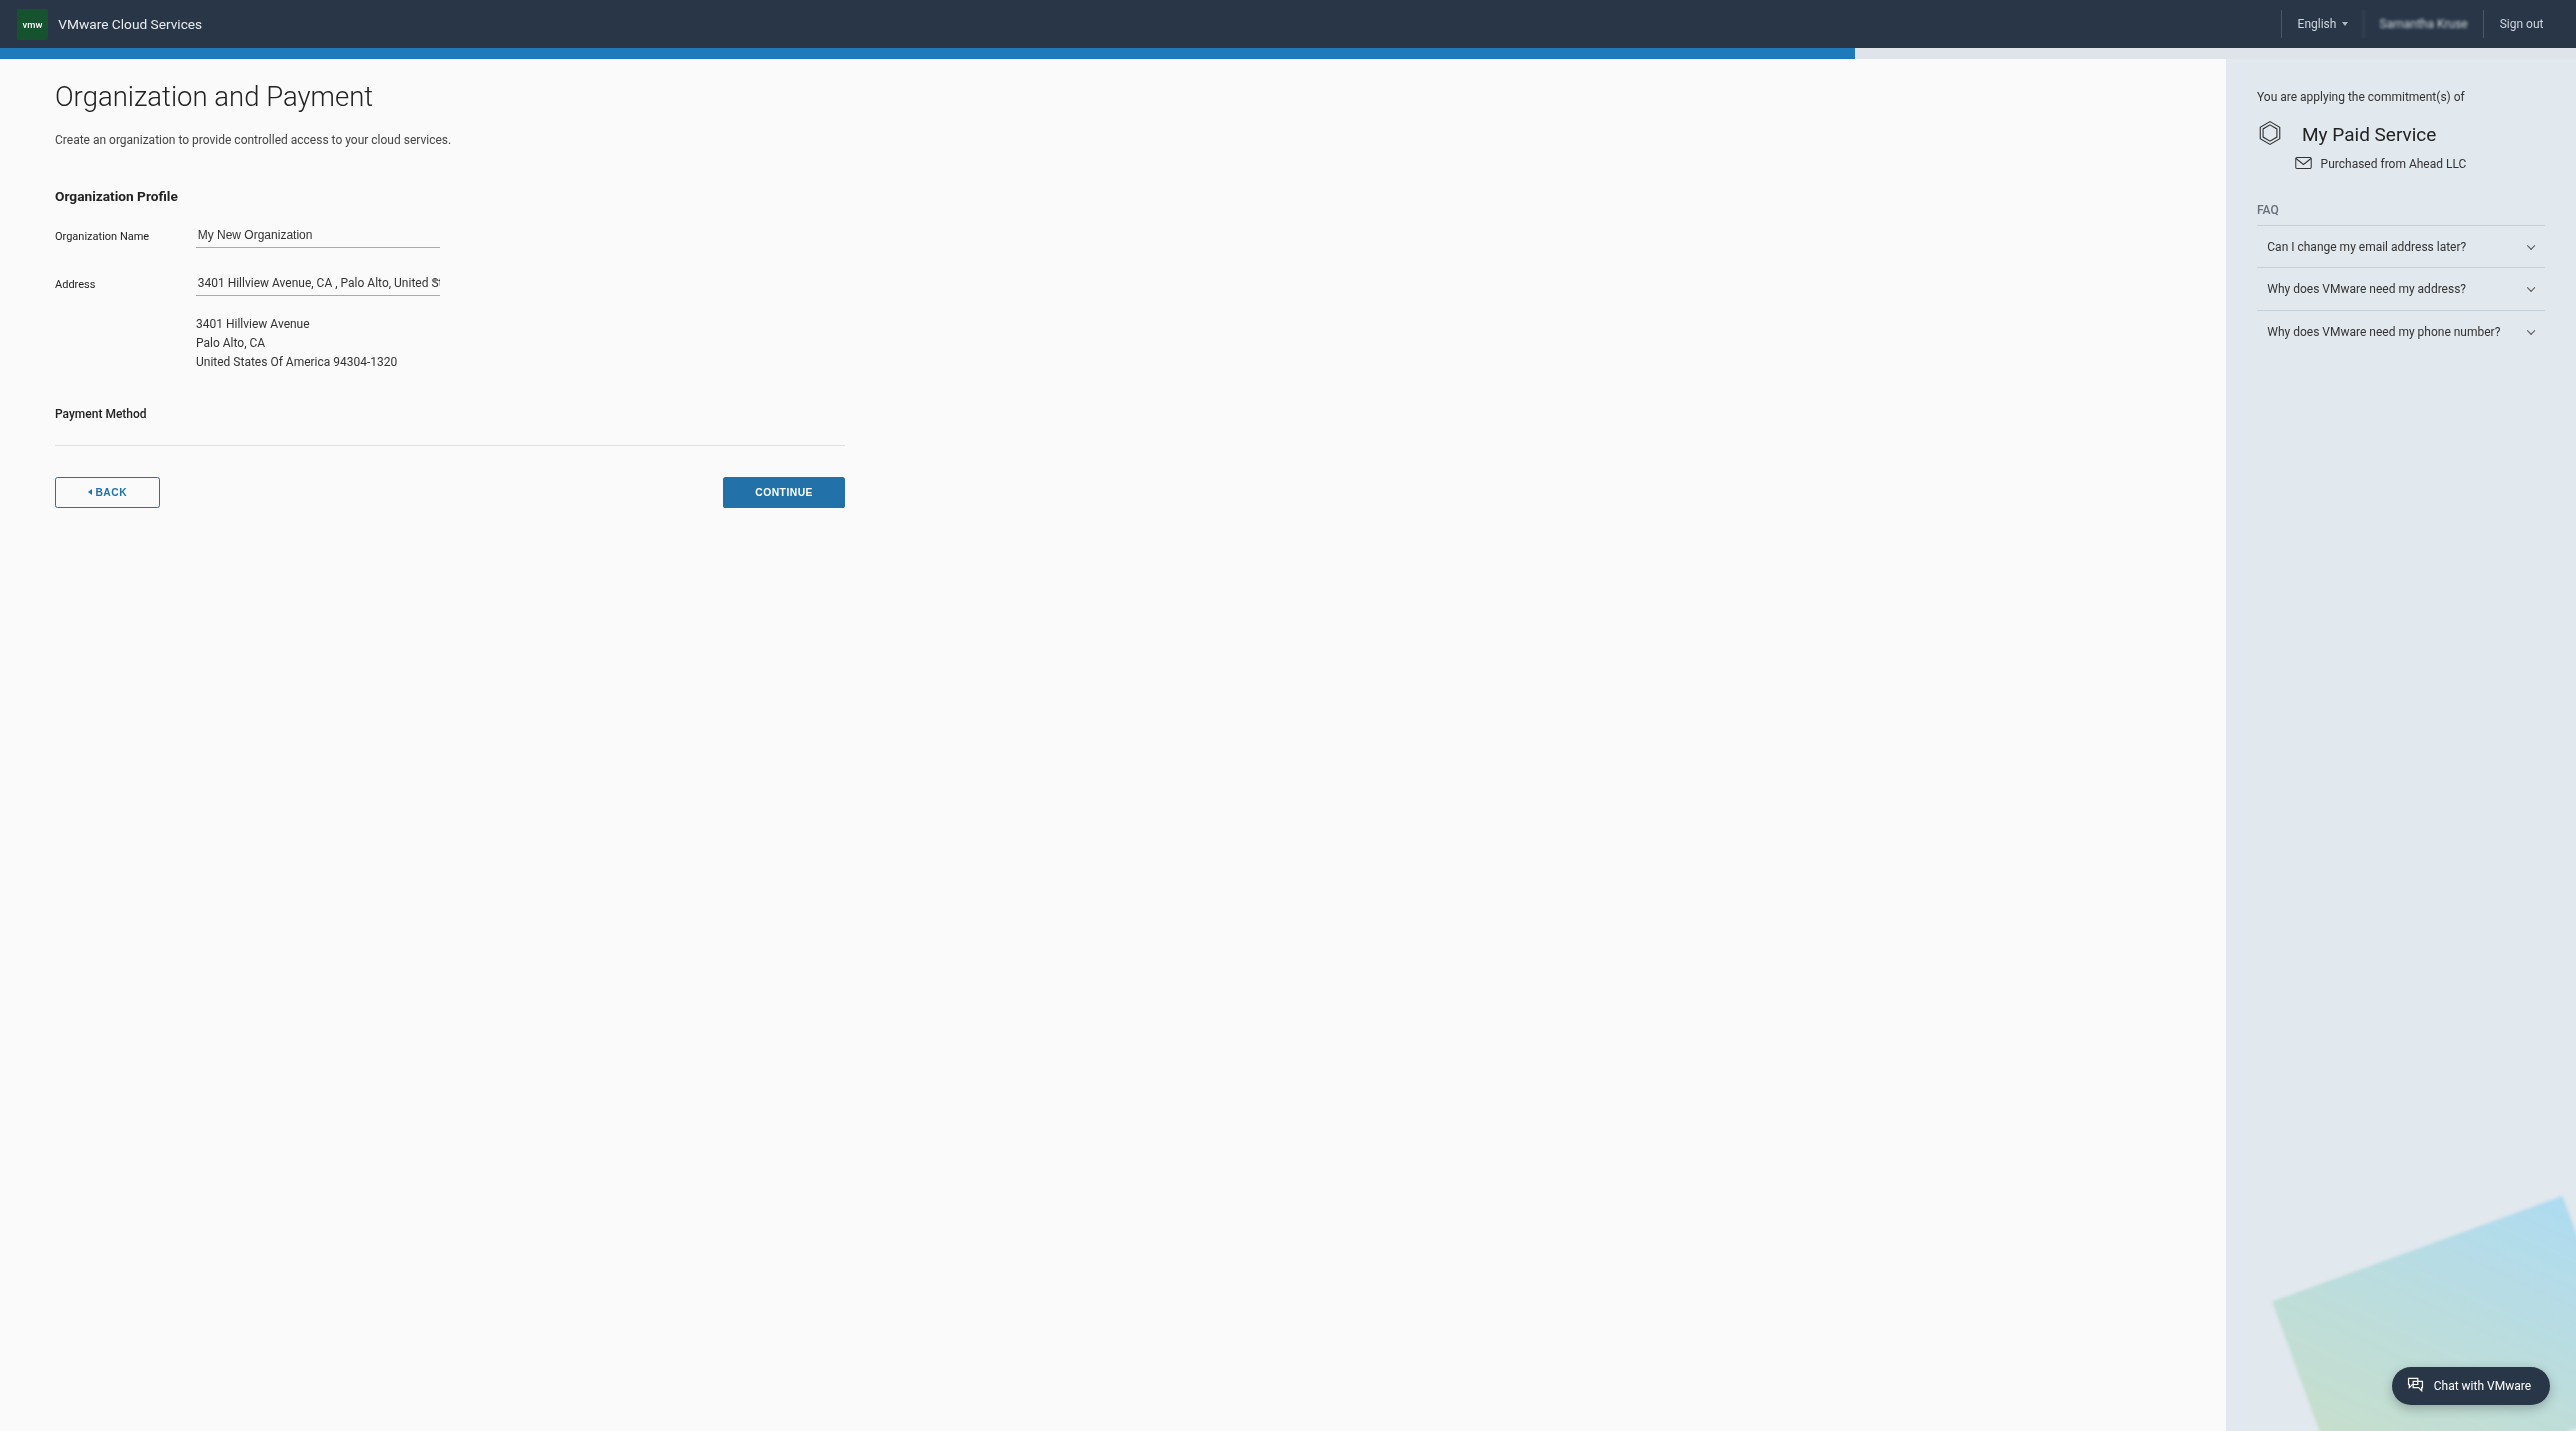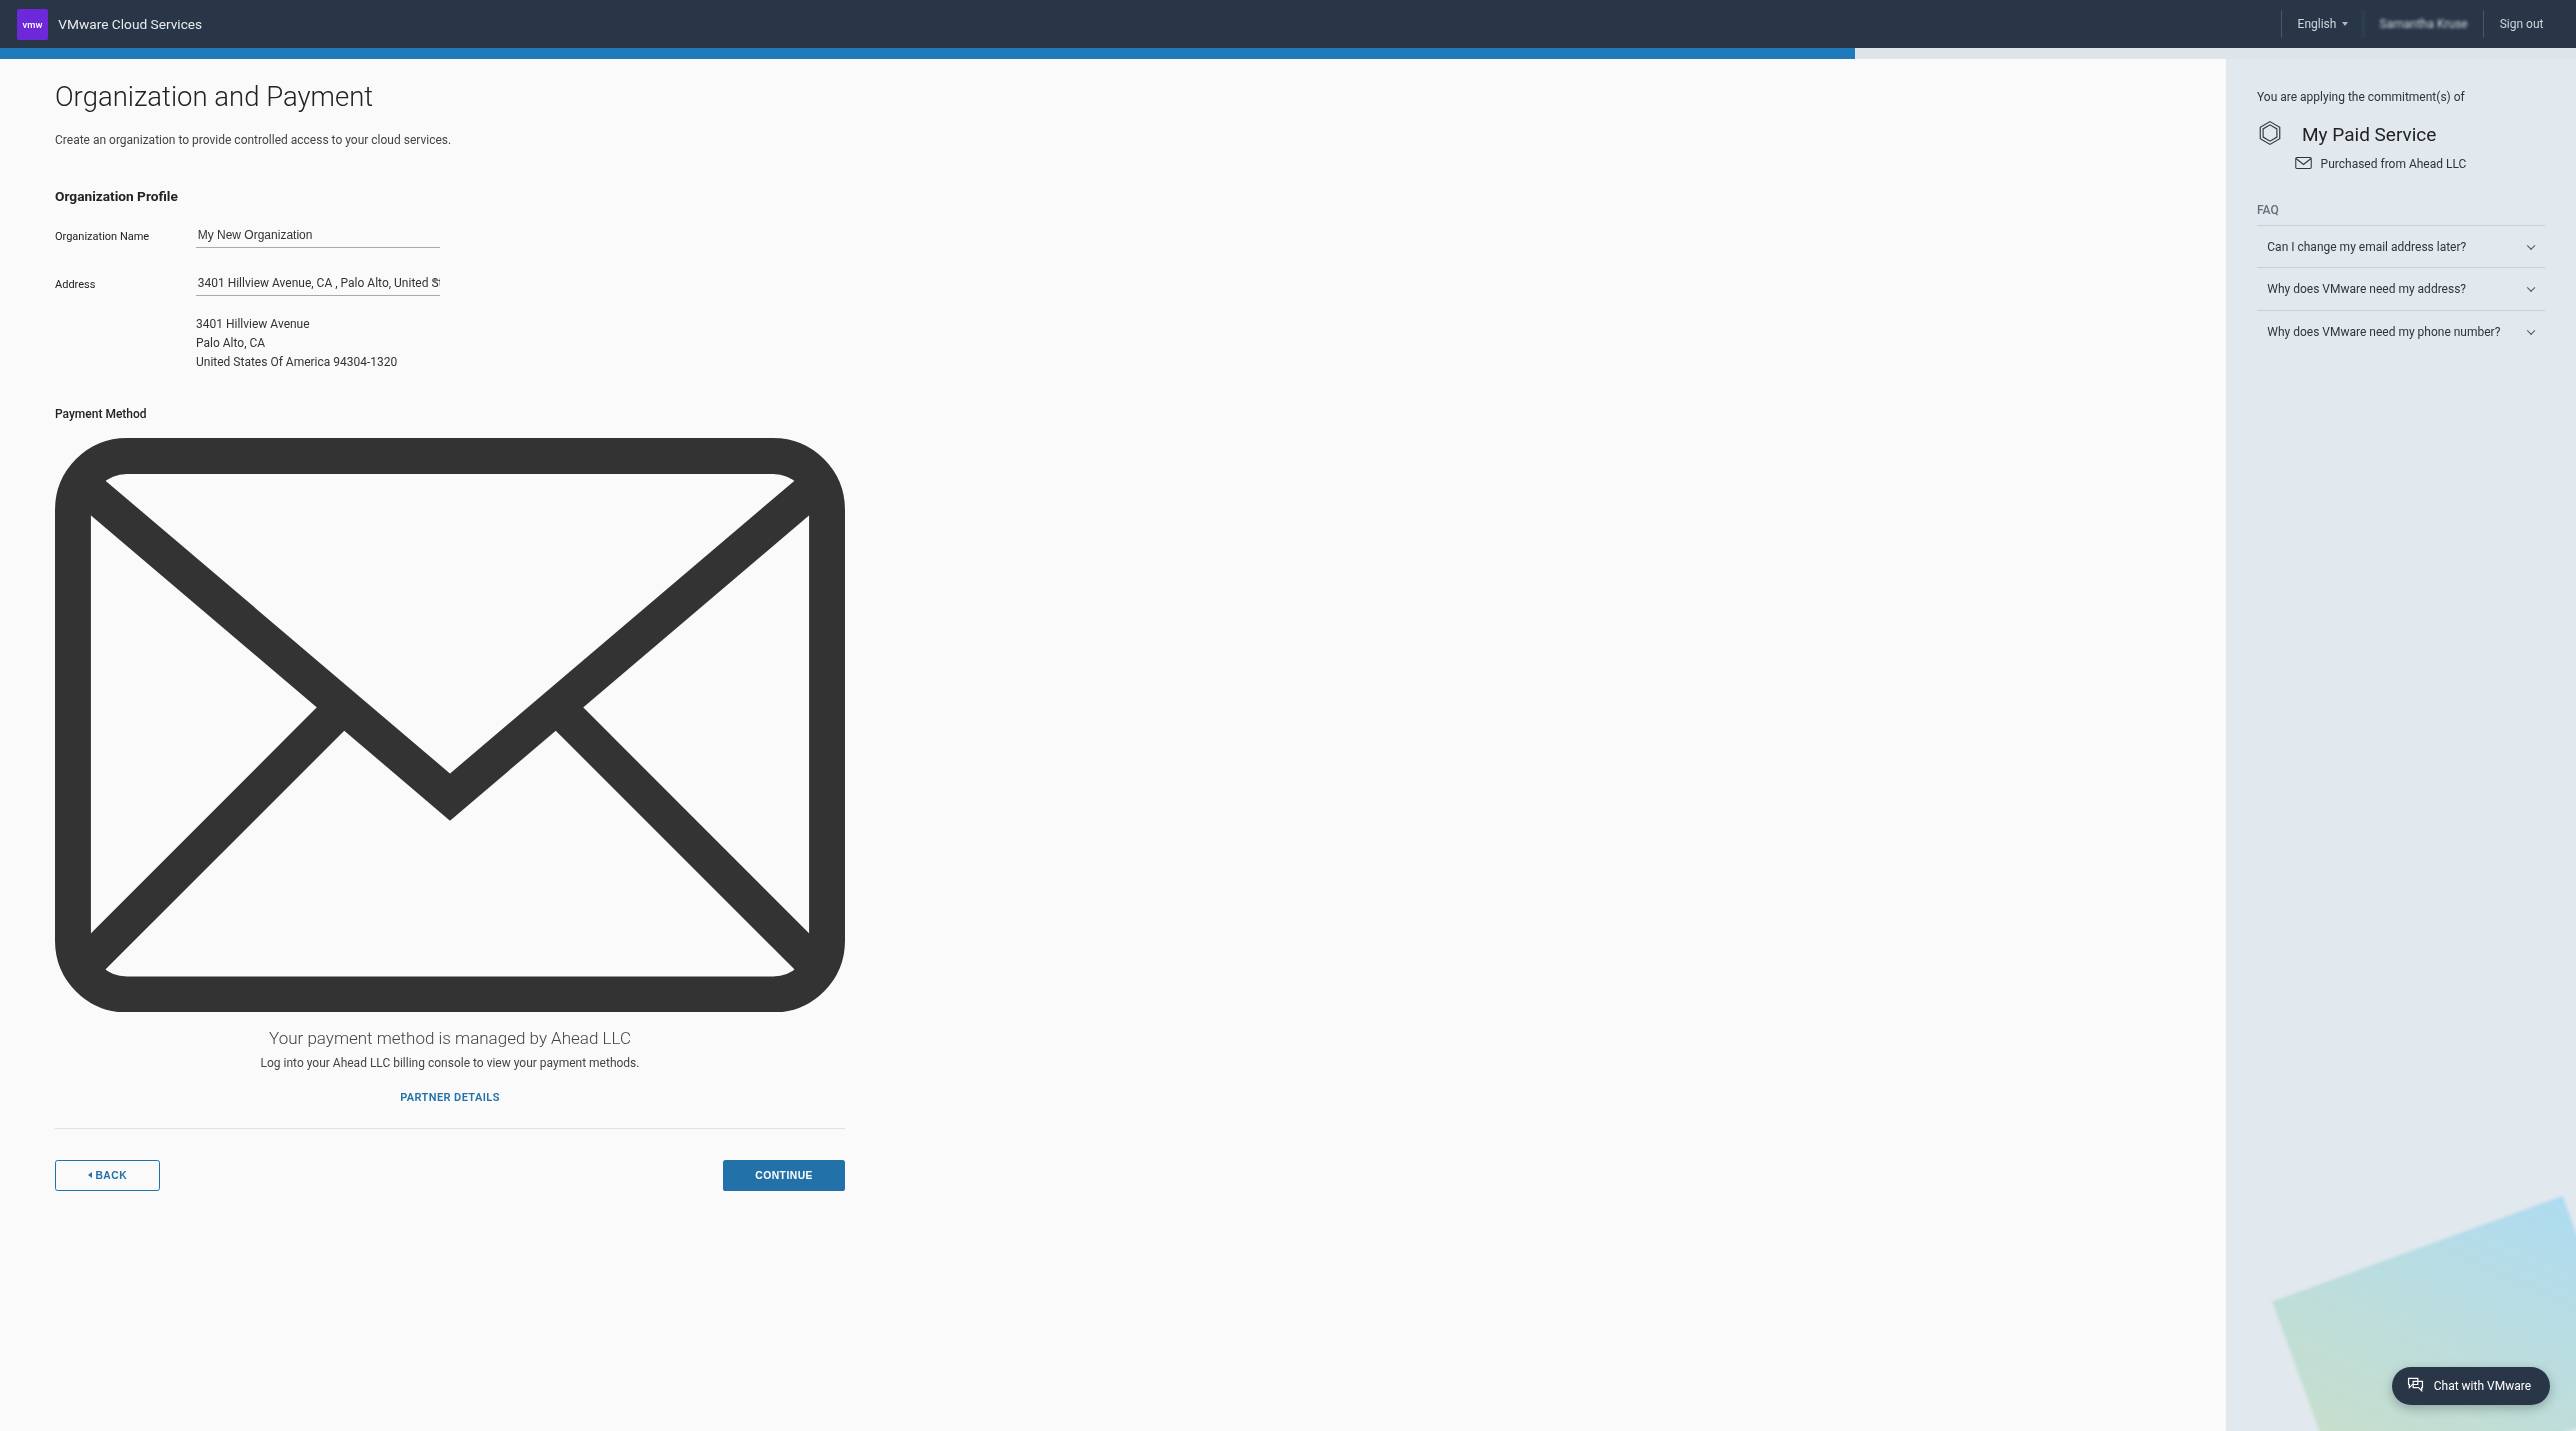--- a/index.html
+++ b/index.html
@@ -15,21 +15,21 @@
   .topbar {
     background: #283647;
     height: 48px;
     display: flex;
     align-items: center;
     padding: 0 17px;
     color: #e9ecef;
   }
   .logo-box {
     width: 31px; height: 31px;
-    background: #6d28d9;
+    background: #14532d;
     border-radius: 1.7px;
     display: flex; align-items: center; justify-content: center;
     font-size: 9.4px; font-weight: 500; color: #fff;
     margin-right: 10.3px;
   }
   .brand { font-size: 13.7px; font-weight: 400; }
   .topbar-spacer { flex: 1; }
   .topbar-item {
     padding: 0 15.5px;
     height: 27.5px;
@@ -359,33 +359,20 @@
         <div class="addr-block">
           <div>3401 Hillview Avenue</div>
           <div>Palo Alto, CA</div>
           <div>United States Of America 94304-1320</div>
         </div>
       </div>
     </div>
 
     <div class="pay-section">
       <div class="pay-label">Payment Method</div>
-      <div class="pay-card">
-        <div style="display:flex;justify-content:center;margin-bottom:15.5px;">
-          <svg viewBox="0 0 44 32" fill="none" stroke="#333" stroke-width="2">
-            <rect x="1" y="1" width="42" height="30" rx="3"></rect>
-            <path d="M2 3 L22 20 L42 3"></path>
-            <path d="M2 29 L16 15"></path>
-            <path d="M42 29 L28 15"></path>
-          </svg>
-        </div>
-        <div class="pay-heading">Your payment method is managed by Ahead LLC</div>
-        <div class="pay-sub">Log into your Ahead LLC billing console to view your payment methods.</div>
-        <div class="partner-link">PARTNER DETAILS</div>
-      </div>
     </div>
 
     <hr class="divider">
 
     <div class="actions">
       <button class="btn btn-outline">
         <span class="chev-left"></span>
         <span>BACK</span>
       </button>
       <button class="btn btn-primary">

